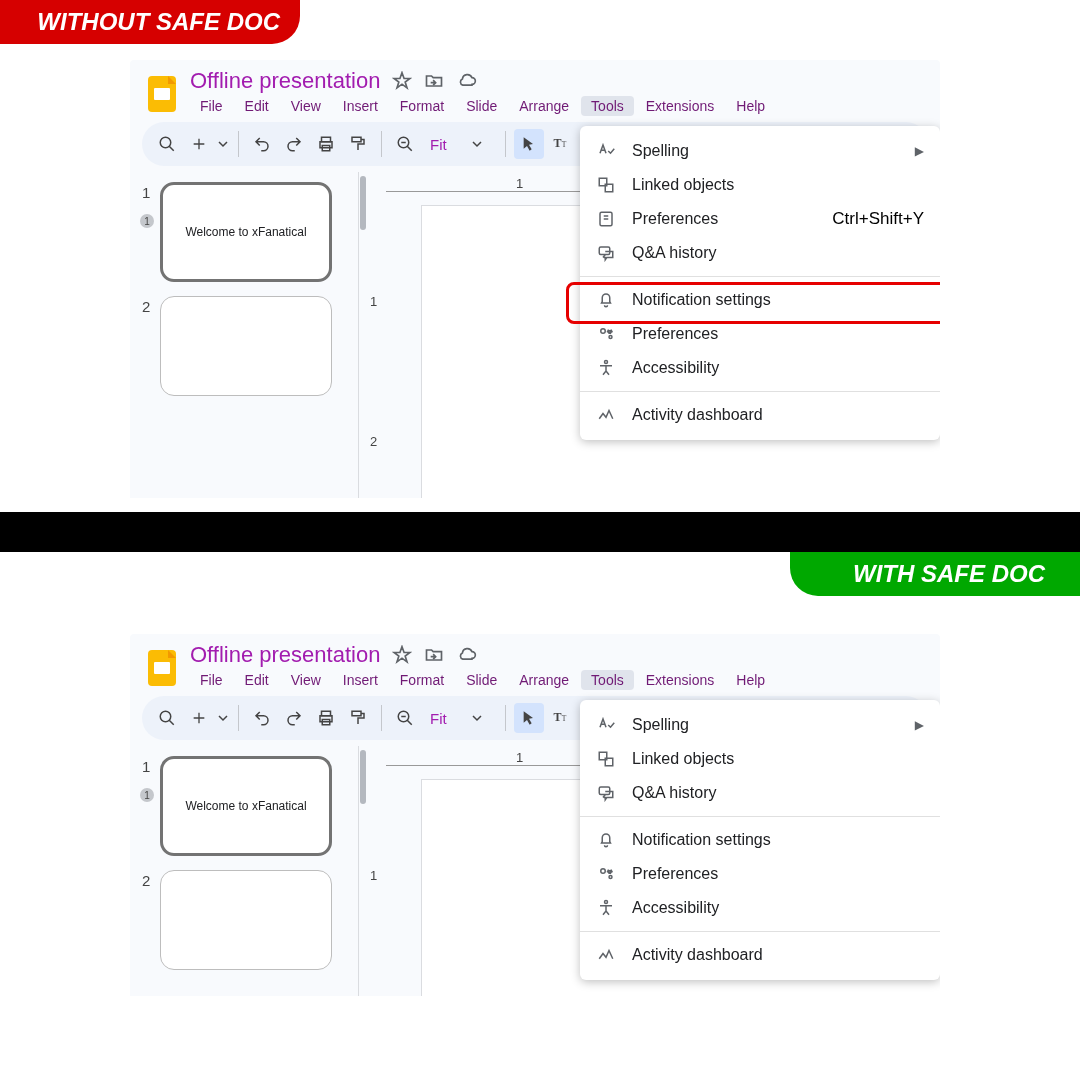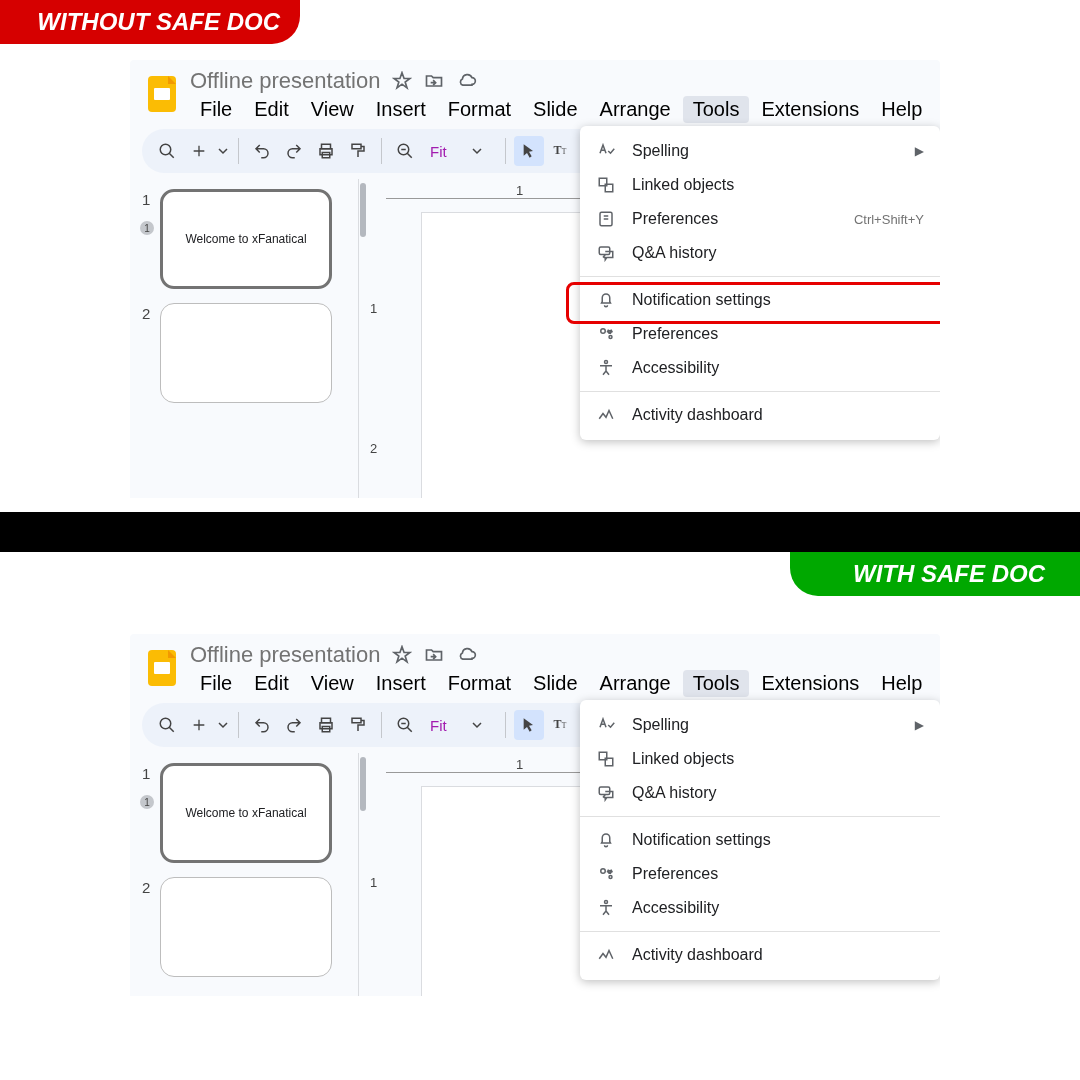--- a/index.html
+++ b/index.html
@@ -11,25 +11,25 @@
   .banner-green { top: 552px; right: 0; background: #00a800; border-radius: 0 0 0 28px; width: 290px; text-align: right; padding-right: 35px; }
   
   .slides-app { position: absolute; background: #f8fafd; border-radius: 4px 4px 0 0; overflow: hidden; }
   .app-top { left: 130px; top: 60px; width: 810px; height: 438px; }
   .app-bot { left: 130px; top: 634px; width: 810px; height: 362px; }
   
   .header { display: flex; padding: 8px 14px 0 14px; }
   .logo { width: 36px; height: 44px; margin-right: 10px; margin-top:4px; }
   .logo svg { width: 36px; height: 44px; }
   .title-row { display: flex; align-items: center; gap: 12px; }
-  .doc-title { font-size: 22px; color: #737373; font-weight: 400; }
+  .doc-title { font-size: 22px; color: #a21caf; font-weight: 400; }
   .title-icon { color: #5f6368; display:flex; align-items:center; }
   
   .menu-bar { display: flex; gap: 2px; padding-top: 2px; }
-  .menu-item { font-size: 20px; color: #000000; padding: 2px 10px; border-radius: 4px; cursor:pointer; }
+  .menu-item { font-size: 14px; color: #701a75; padding: 2px 10px; border-radius: 4px; cursor:pointer; }
   .menu-item.active { background: #e0e4ec; }
   
   .toolbar { display: flex; align-items: center; margin: 6px 12px 0 12px; background: #edf2fa; border-radius: 26px; padding: 4px 10px; height: 44px; gap: 2px; }
   .tbtn { width: 30px; height: 30px; display:flex; align-items:center; justify-content:center; color:#444; border-radius:4px; }
   .tbtn.sel { background:#d3e3fd; }
   .tsep { width:1px; height:26px; background:#c4c7cc; margin:0 6px; }
   .zoom { display:flex; align-items:center; gap:8px; color:#a21caf; font-size:15px; padding:0 8px; }
   
   .work { display:flex; margin-top:6px; position:relative; height: 100%; }
   .thumbs { width: 228px; padding: 10px 14px 0 12px; }
@@ -48,21 +48,21 @@
   .ruler-h::before { content:''; position:absolute; left:20px; right:0; top:19px; border-bottom:1px solid #999; }
   .rlabel { font-size:13px; color:#444; }
   .ruler-v { position:absolute; left:0; top:22px; width:22px; bottom:0; }
   .rlabel-v { position:absolute; left:4px; font-size:13px; color:#444; }
   .canvas { position:absolute; left:56px; top:34px; right:0; bottom:0; background:#fff; box-shadow:0 0 0 1px #dadce0; }
   
   .dropdown { position:absolute; background:#fff; box-shadow:0 2px 10px rgba(0,0,0,0.25); border-radius:6px; padding:8px 0; width:360px; z-index:50; }
   .dd-item { display:flex; align-items:center; padding:7px 16px; font-size:16px; color:#202124; gap:16px; cursor:pointer; }
   .dd-icon { width:20px; height:20px; display:flex; align-items:center; justify-content:center; color:#5f6368; flex-shrink:0; }
   .dd-text { flex:1; }
-  .dd-short { color:#737373; font-size:13px; }
+  .dd-short { color:#000000; font-size:17px; }
   .dd-arrow { color:#5f6368; font-size:12px; }
   .dd-sep { height:1px; background:#e0e0e0; margin:6px 0; }
   
   .highlight-box { position:absolute; border:3px solid #e60000; border-radius:8px; z-index:60; pointer-events:none; }
   
   svg { display:block; }
 </style>
 </head>
 <body>
 

